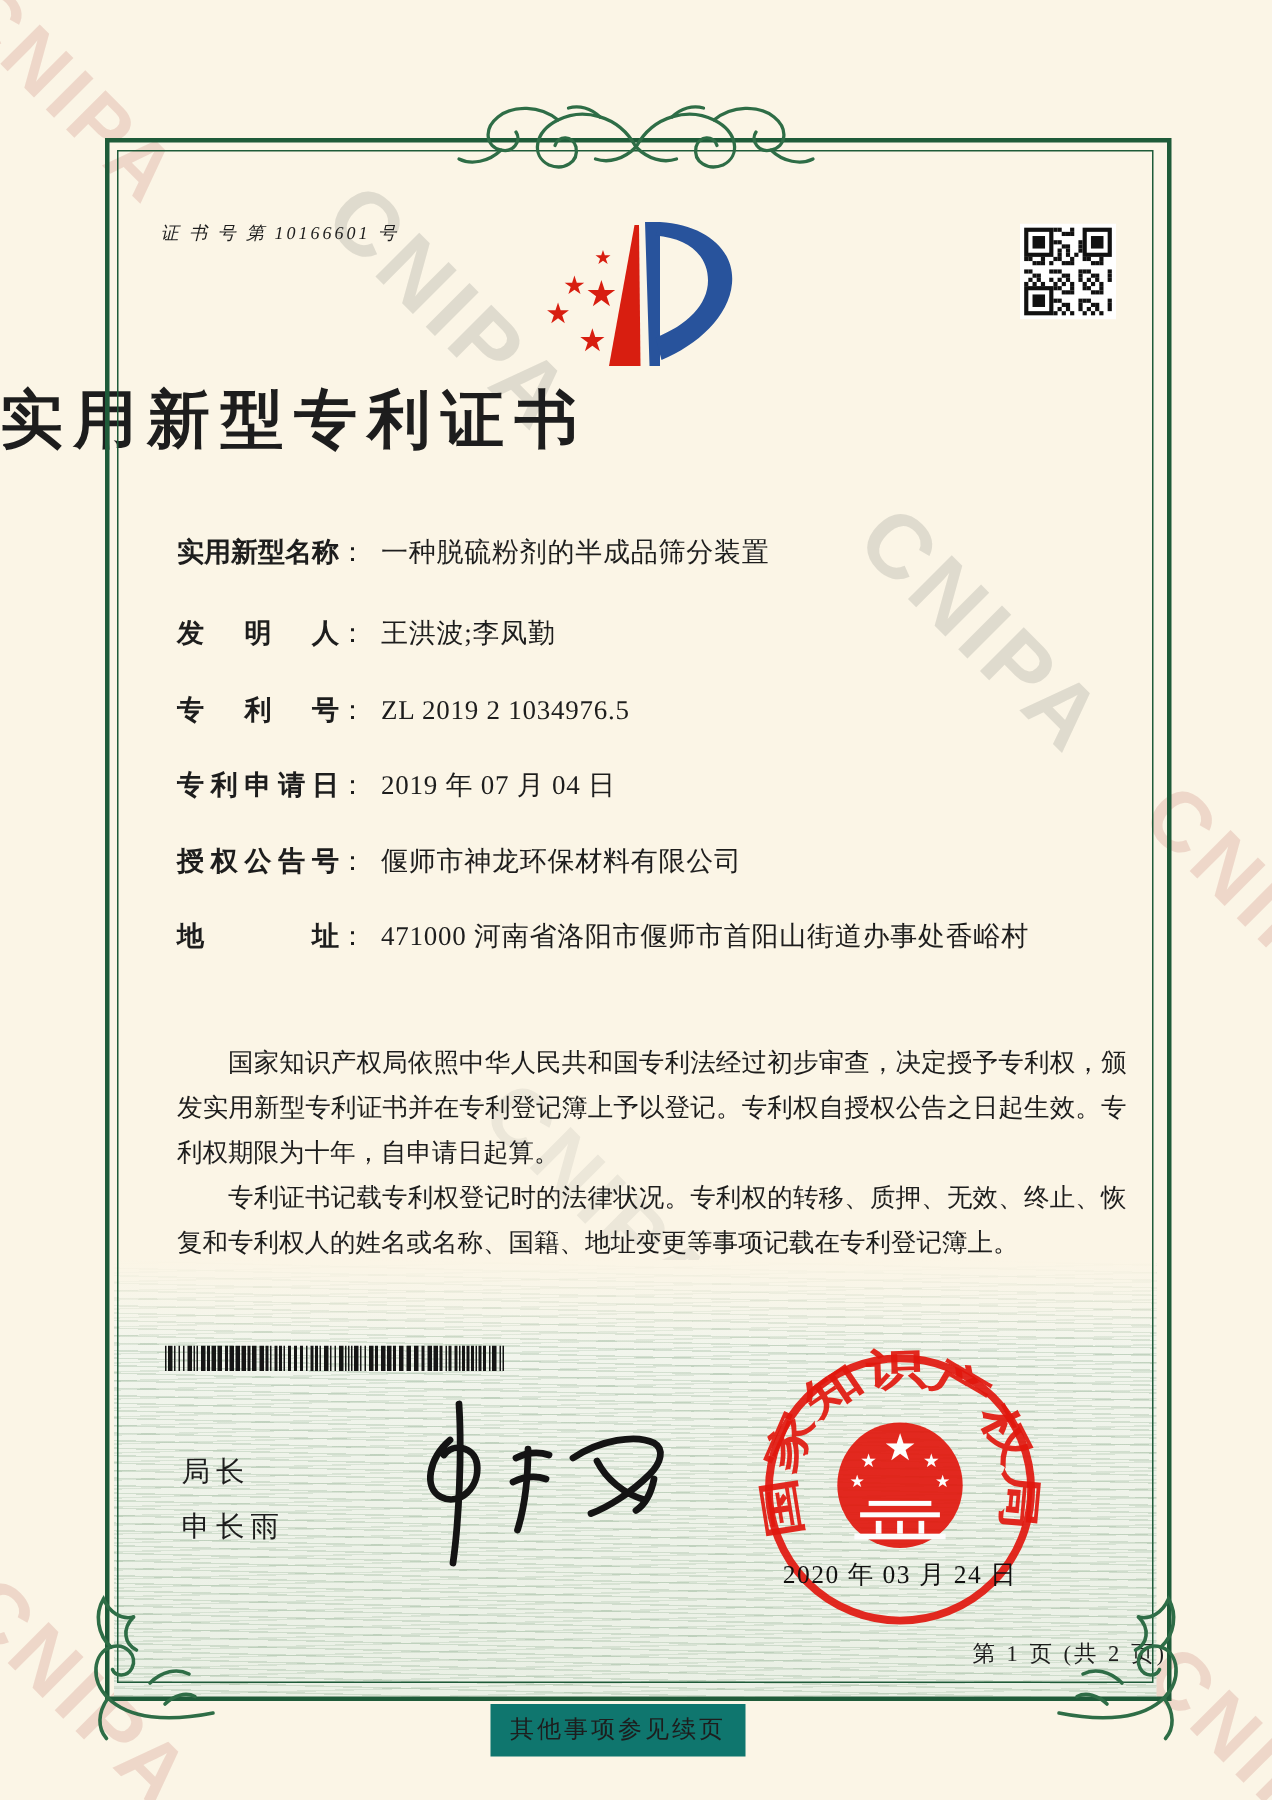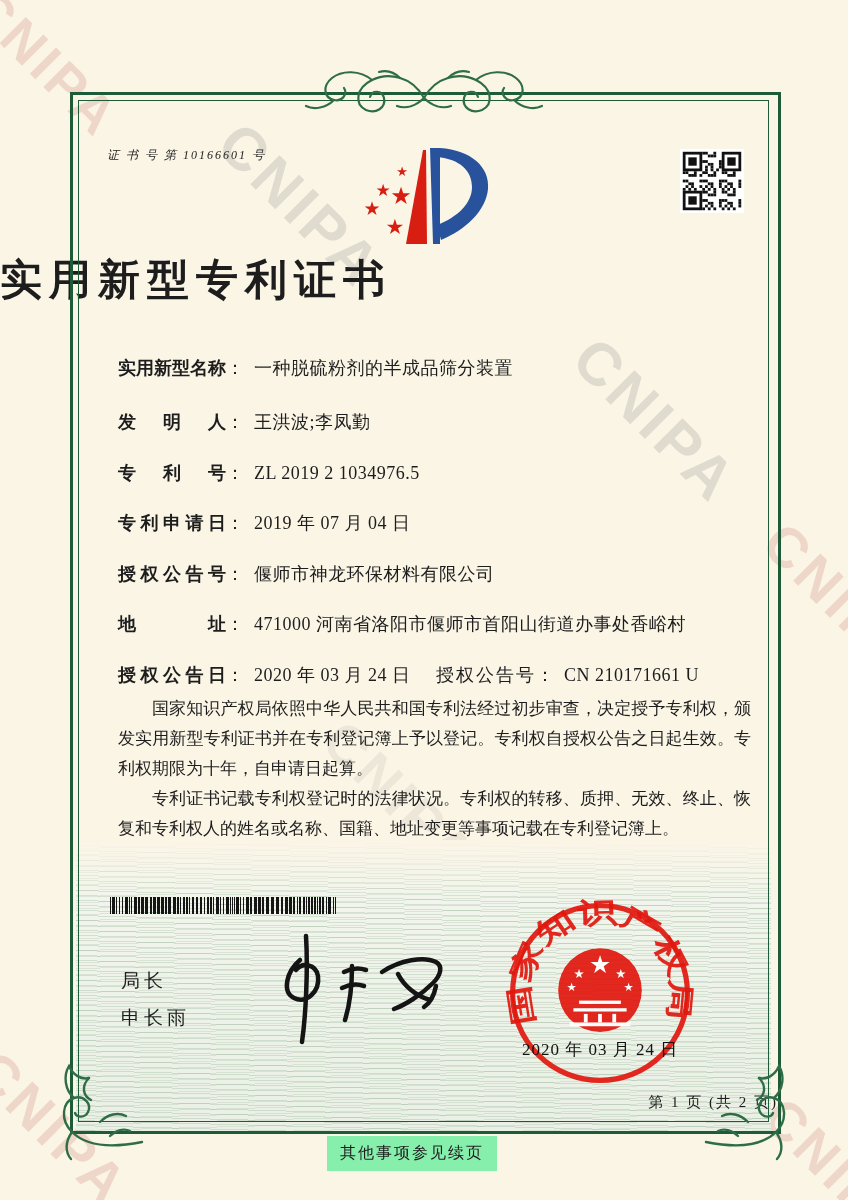--- a/index.html
+++ b/index.html
@@ -48,21 +48,21 @@
   
   .barcode{position:absolute;left:110px;top:897px;z-index:2;}
   .signer-title{position:absolute;left:121px;top:968px;font-size:19px;letter-spacing:4px;z-index:2;text-align:right;}
   .signer-name{position:absolute;left:121px;top:1005px;font-size:19px;letter-spacing:4px;z-index:2;text-align:center;}
   .signature{position:absolute;left:248px;top:928px;z-index:2;}
   .seal{position:absolute;left:505px;top:898px;z-index:2;}
   .seal-date{position:absolute;left:505px;top:1038px;width:190px;text-align:center;
       font-size:17px;letter-spacing:1px;color:#111;z-index:3;}
   .page-info{position:absolute;left:70px;top:1093px;width:708px;text-align:right;
       font-size:15px;letter-spacing:2px;z-index:2;}
-  .foot-note{position:absolute;left:327px;top:1136px;background:#86efac;padding:7px 13px;
+  .foot-note{position:absolute;left:327px;top:1136px;background:#0f766e;padding:7px 13px;
       font-size:16px;letter-spacing:2px;z-index:2;}
 </style>
 </head>
 <body>
 
 <div class="page">
 
   <span class="wm pink" style="left:45px;top:62px;font-size:54px">CNIPA</span>
   <span class="wm gray" style="left:300px;top:205px;font-size:60px">CNIPA</span>
   <span class="wm gray" style="left:655px;top:420px;font-size:60px">CNIPA</span>
@@ -260,26 +260,20 @@
   </div>
   <div class="field-row" style="top:511px">
     <span class="flabel">专利申请日</span><span>：</span><span class="fvalue">2019 年 07 月 04 日</span>
   </div>
   <div class="field-row" style="top:562px">
     <span class="flabel">授权公告号</span><span>：</span><span class="fvalue">偃师市神龙环保材料有限公司</span>
   </div>
   <div class="field-row" style="top:612px">
     <span class="flabel">地址</span><span>：</span><span class="fvalue">471000 河南省洛阳市偃师市首阳山街道办事处香峪村</span>
   </div>
-  <div class="field-row" style="top:663px">
-    <span class="flabel">授权公告日</span><span>：</span><span class="fvalue">2020 年 03 月 24 日</span>
-    <span class="grant-group">
-      <span class="glabel">授权公告号</span><span>：</span><span class="fvalue">CN 210171661 U</span>
-    </span>
-  </div>
 
   <div class="notice">
     <p>国家知识产权局依照中华人民共和国专利法经过初步审查，决定授予专利权，颁发实用新型专利证书并在专利登记簿上予以登记。专利权自授权公告之日起生效。专利权期限为十年，自申请日起算。</p>
     <p>专利证书记载专利权登记时的法律状况。专利权的转移、质押、无效、终止、恢复和专利权人的姓名或名称、国籍、地址变更等事项记载在专利登记簿上。</p>
   </div>
 
   <svg class="barcode" id="barcode-svg" width="228" height="17" viewBox="0 0 228 17">
       <rect x="0" y="0" width="1" height="17" fill="#151515"></rect>
       <rect x="2" y="0" width="3" height="17" fill="#151515"></rect>
       <rect x="6" y="0" width="1" height="17" fill="#151515"></rect>

